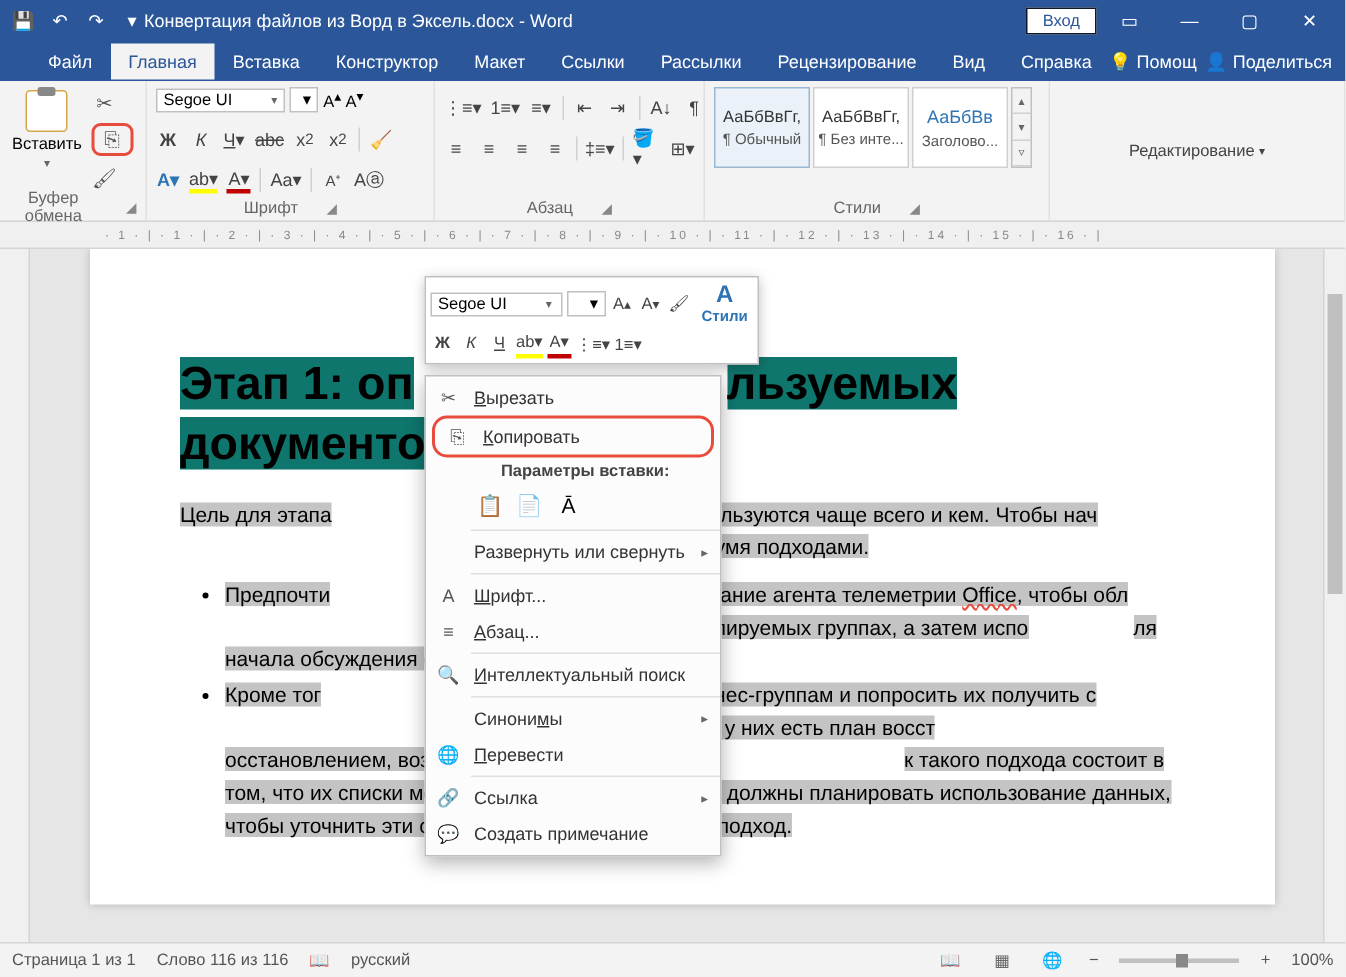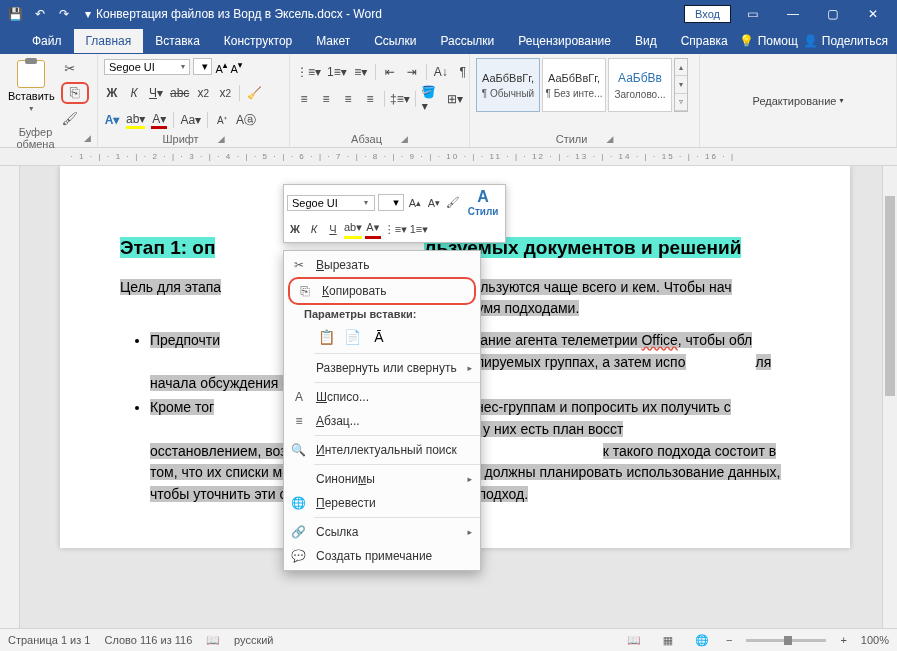--- a/index.html
+++ b/index.html
@@ -55,41 +55,41 @@
 
 .edit-group { padding-top: 2px; }
 .edit-btn { font-size: 11px; color: #444; display: flex; align-items: center; gap: 3px; }
 
 .ruler { height: 18px; background: #f0f0f0; border-bottom: 1px solid #d4d4d4; font-size: 8px; color: #888; display: flex; align-items: center; padding-left: 70px; overflow: hidden; letter-spacing: 2px; }
 
 .doc-area { position: absolute; top: 166px; left: 0; right: 0; bottom: 22px; background: #e6e6e6; overflow: hidden; }
 .vruler { position: absolute; left: 0; top: 0; bottom: 0; width: 20px; background: #f0f0f0; border-right: 1px solid #d4d4d4; }
 .page { position: absolute; left: 60px; top: 0; width: 790px; background: #fff; box-shadow: 0 0 6px rgba(0,0,0,0.2); padding: 70px 60px 40px; }
 
-.doc-heading { font-size: 19px; font-weight: bold; color: #000; line-height: 1.3; background: #5eead4; display: inline; }
+.doc-heading { font-size: 31px; font-weight: bold; color: #000; line-height: 1.3; background: #0f766e; display: inline; }
 .doc-para { font-size: 14px; line-height: 1.55; margin-top: 16px; }
 .doc-para span.hl { background: #c4c4c4; }
 .doc-list { margin-top: 10px; padding-left: 30px; }
 .doc-list li { font-size: 14px; line-height: 1.55; margin-bottom: 2px; }
 .doc-list li span.hl { background: #c4c4c4; }
 .underline-red { text-decoration: underline wavy #e74c3c; }
 
 .mini-toolbar { position: absolute; left: 283px; top: 184px; background: #fff; border: 1px solid #c0c0c0; box-shadow: 0 2px 8px rgba(0,0,0,0.25); padding: 3px; font-size: 11px; z-index: 50; }
 .mini-toolbar .mt-row { display: flex; align-items: center; gap: 3px; }
 .mini-toolbar .mt-row .ib { min-width: 16px; height: 20px; display: flex; align-items: center; justify-content: center; color: #444; cursor: pointer; }
 .mini-toolbar .styles-a { color: #2e74b5; font-size: 16px; font-weight: bold; padding: 0 4px; display: flex; flex-direction: column; align-items: center; font-size: 10px; }
 .mini-toolbar .styles-a .big { font-size: 16px; }
 
 .context-menu { position: absolute; left: 283px; top: 250px; width: 198px; background: #fcfcfc; border: 1px solid #c0c0c0; box-shadow: 0 4px 12px rgba(0,0,0,0.3); font-size: 12px; z-index: 60; padding: 2px 0; }
 .context-menu .cm-item { display: flex; align-items: center; height: 24px; padding: 0 8px 0 6px; gap: 8px; cursor: pointer; }
 .context-menu .cm-icon { width: 18px; height: 18px; display: flex; align-items: center; justify-content: center; font-size: 12px; color: #555; }
 .context-menu .cm-label { flex: 1; color: #333; }
 .context-menu .cm-label u { text-decoration: underline; }
 .context-menu .cm-arrow { font-size: 9px; color: #666; }
-.context-menu .cm-section { padding: 3px 8px 3px 20px; font-weight: bold; color: #444; font-size: 11px; }
+.context-menu .cm-section { padding: 3px 8px 3px 50px; font-weight: bold; color: #444; font-size: 11px; }
 .context-menu .cm-paste-row { display: flex; gap: 4px; padding: 3px 8px 3px 32px; }
 .context-menu .cm-paste-row .pico { width: 22px; height: 22px; border: 1px solid transparent; display: flex; align-items: center; justify-content: center; font-size: 14px; }
 .context-menu .cm-sep { height: 1px; background: #e0e0e0; margin: 2px 0 2px 30px; }
 .context-menu .cm-highlight { border: 2px solid #e74c3c; border-radius: 10px; margin: 0 4px; }
 
 .statusbar { position: absolute; bottom: 0; left: 0; right: 0; height: 23px; background: #f3f3f3; border-top: 1px solid #d4d4d4; display: flex; align-items: center; font-size: 11px; color: #555; padding: 0 8px; gap: 14px; }
 .statusbar .spacer { flex: 1; }
 .statusbar .viewbtn { width: 20px; height: 16px; display: flex; align-items: center; justify-content: center; color: #666; }
 .statusbar .zoom-slider { width: 80px; height: 3px; background: #c0c0c0; position: relative; }
 .statusbar .zoom-slider::after { content: ""; position: absolute; left: 38px; top: -3px; width: 8px; height: 9px; background: #888; }
@@ -356,21 +356,21 @@
   </div>
   <div class="cm-sep"></div>
   <div class="cm-item">
     <span class="cm-icon"></span>
     <span class="cm-label">Развернуть или свернуть</span>
     <span class="cm-arrow">▸</span>
   </div>
   <div class="cm-sep"></div>
   <div class="cm-item">
     <span class="cm-icon">A</span>
-    <span class="cm-label"><u>Ш</u><span>списо...</span></span>
+    <span class="cm-label"><u>Ш</u><span>рифт...</span></span>
   </div>
   <div class="cm-item">
     <span class="cm-icon">≡</span>
     <span class="cm-label"><u>А</u><span>бзац...</span></span>
   </div>
   <div class="cm-sep"></div>
   <div class="cm-item">
     <span class="cm-icon">🔍</span>
     <span class="cm-label"><u>И</u><span>нтеллектуальный поиск</span></span>
   </div>

